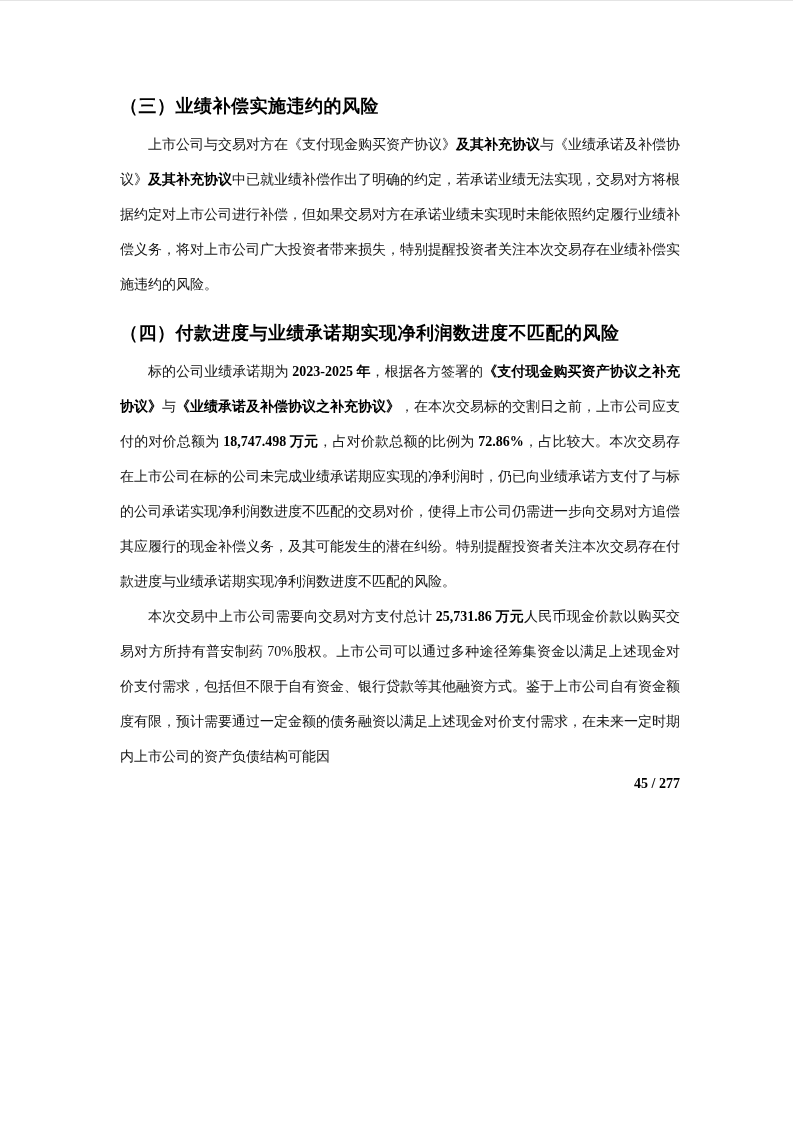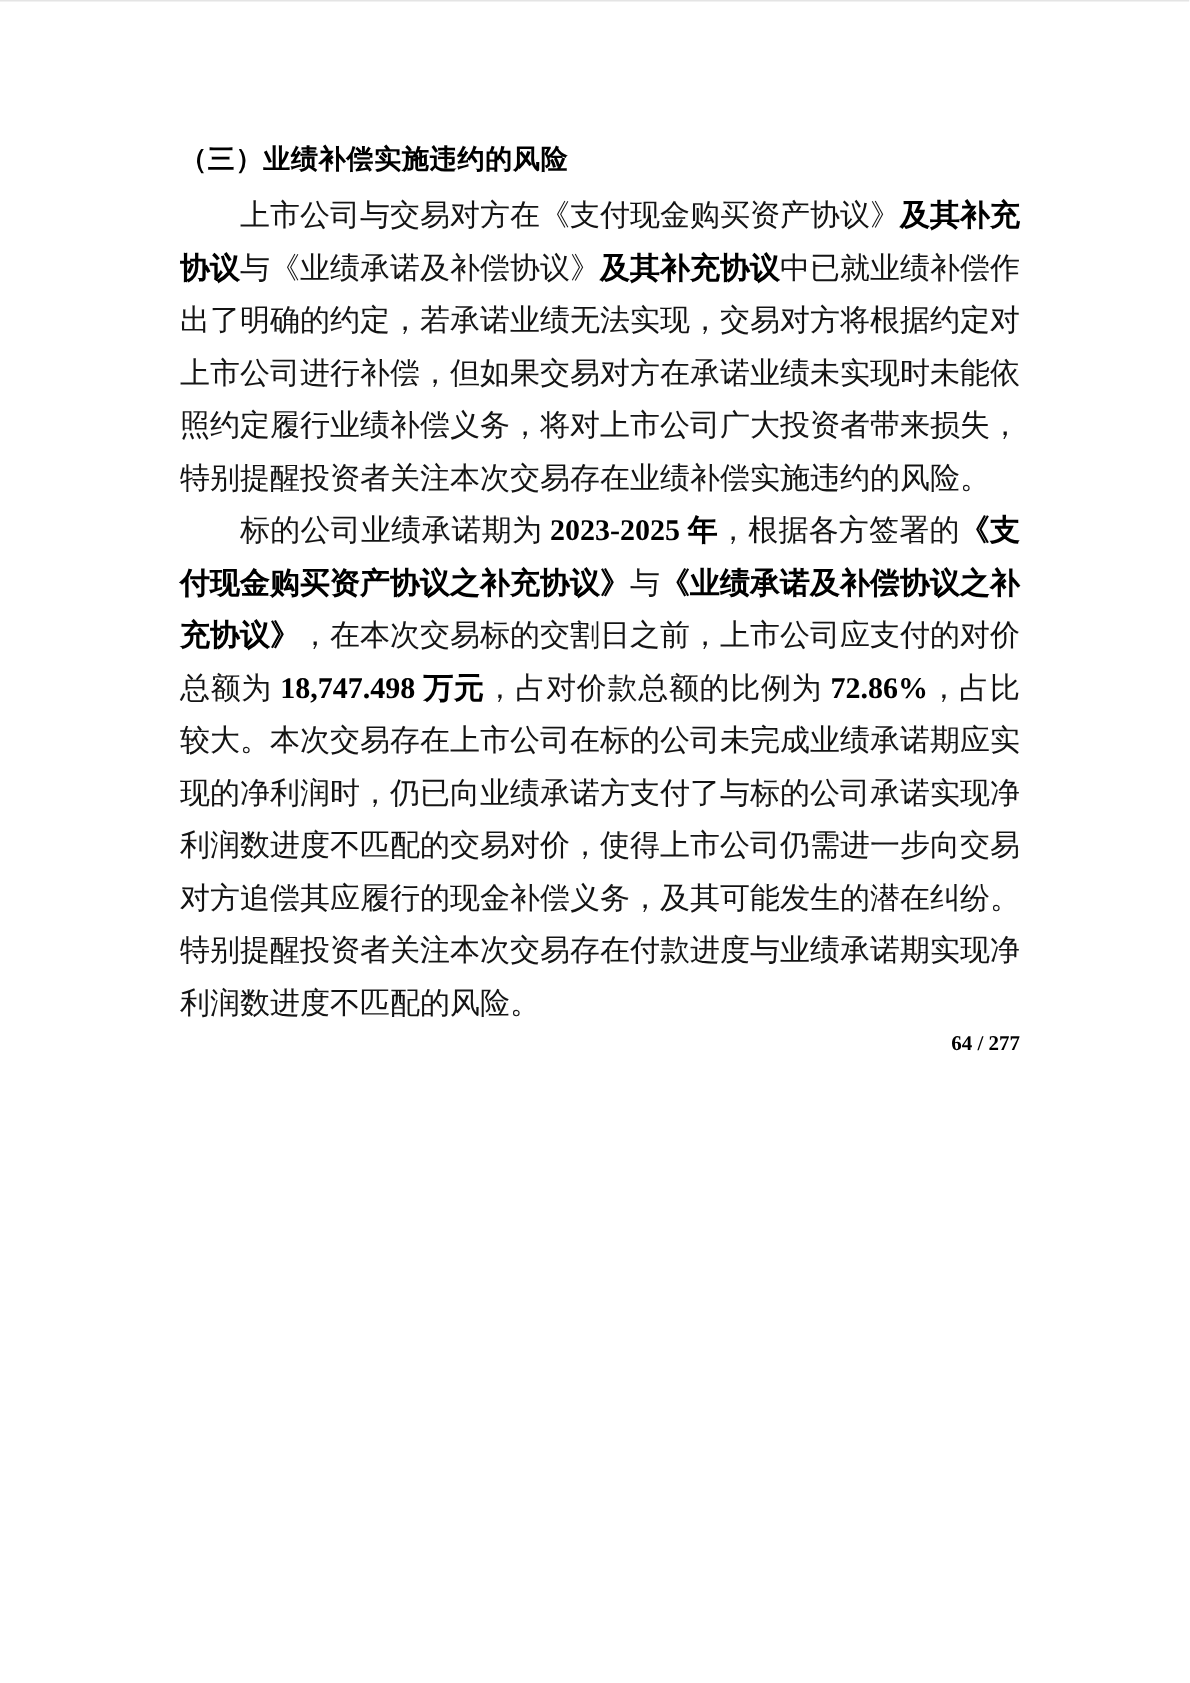--- a/index.html
+++ b/index.html
@@ -29,21 +29,21 @@
     font-weight: 700;
     color: #000000;
     margin: 18px 0 8px 0;
     letter-spacing: 0.5px;
   }
   h2.sec-heading.first {
     margin-top: 0;
   }
   p.body-para {
     font-family: "Liberation Serif", "DejaVu Serif", serif;
-    font-size: 20px;
+    font-size: 14px;
     line-height: 35px;
     margin: 0;
     text-align: justify;
     text-indent: 2em;
     color: #141414;
   }
   p.body-para span.b {
     font-weight: 700;
     color: #000000;
   }
@@ -61,25 +61,27 @@
 
 <div class="page">
   <div class="content">
 
     <section>
       <h2 class="sec-heading first">（三）业绩补偿实施违约的风险</h2>
       <p class="body-para"><span>上市公司与交易对方在《支付现金购买资产协议》</span><span class="b">及其补充协议</span><span>与《业绩承诺及补偿协议》</span><span class="b">及其补充协议</span><span>中已就业绩补偿作出了明确的约定，若承诺业绩无法实现，交易对方将根据约定对上市公司进行补偿，但如果交易对方在承诺业绩未实现时未能依照约定履行业绩补偿义务，将对上市公司广大投资者带来损失，特别提醒投资者关注本次交易存在业绩补偿实施违约的风险。</span></p>
     </section>
 
     <section>
+      <h2 class="sec-heading">（四）付款进度与业绩承诺期实现净利润数进度不匹配的风险</h2>
       <p class="body-para"><span>标的公司业绩承诺期为 </span><span class="b">2023-2025 年</span><span>，根据各方签署的</span><span class="b">《支付现金购买资产协议之补充协议》</span><span>与</span><span class="b">《业绩承诺及补偿协议之补充协议》</span><span>，在本次交易标的交割日之前，上市公司应支付的对价总额为 </span><span class="b">18,747.498 万元</span><span>，占对价款总额的比例为 </span><span class="b">72.86%</span><span>，占比较大。本次交易存在上市公司在标的公司未完成业绩承诺期应实现的净利润时，仍已向业绩承诺方支付了与标的公司承诺实现净利润数进度不匹配的交易对价，使得上市公司仍需进一步向交易对方追偿其应履行的现金补偿义务，及其可能发生的潜在纠纷。特别提醒投资者关注本次交易存在付款进度与业绩承诺期实现净利润数进度不匹配的风险。</span></p>
     </section>
 
     <section>
     </section>
 
     <section>
+      <p class="body-para"><span>本次交易中上市公司需要向交易对方支付总计 </span><span class="b">25,731.86 万元</span><span>人民币现金价款以购买交易对方所持有普安制药 70%股权。上市公司可以通过多种途径筹集资金以满足上述现金对价支付需求，包括但不限于自有资金、银行贷款等其他融资方式。鉴于上市公司自有资金额度有限，预计需要通过一定金额的债务融资以满足上述现金对价支付需求，在未来一定时期内上市公司的资产负债结构可能因</span></p>
     </section>
 
-    <div class="footer-pagenum">64 / 277</div>
+    <div class="footer-pagenum">45 / 277</div>
 
   </div>
 </div>
 
 </body></html>

